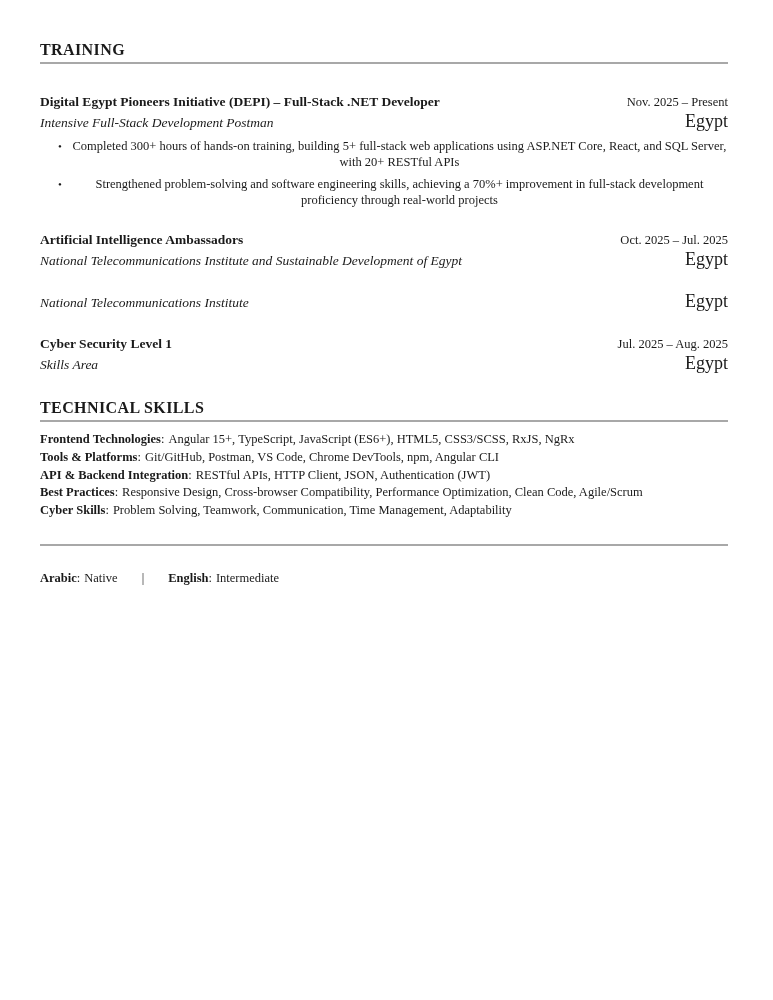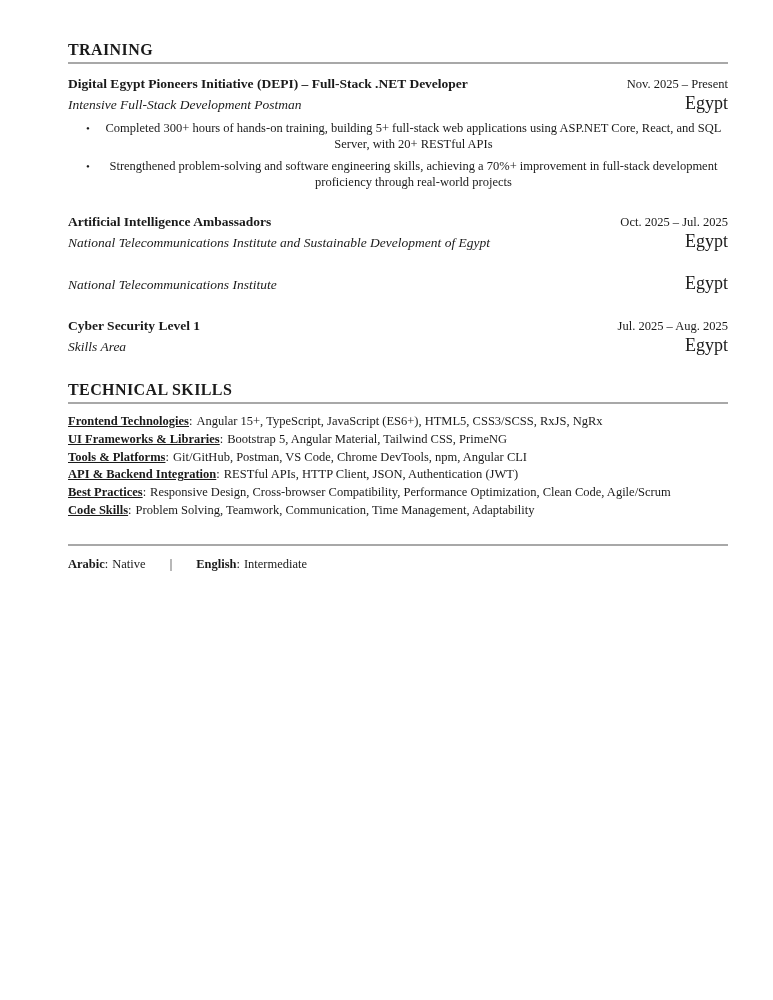--- a/index.html
+++ b/index.html
@@ -7,37 +7,37 @@
   body {
     width: 773px;
     height: 1000px;
     font-family: "Liberation Serif", "DejaVu Serif", serif;
     color: #1a1a1a;
     overflow: hidden;
   }
   .page {
     width: 773px;
     height: 1000px;
-    padding: 40px 45px 0 68px;
+    padding: 40px 45px 0 40px;
   }
   .section { margin-top: 24px; }
   .section:first-child { margin-top: 0; }
   .section-title {
     font-size: 16px;
     font-weight: 700;
     letter-spacing: 0.4px;
     line-height: 19px;
   }
   .rule {
     height: 2px;
     background: #a8a8a8;
     margin-top: 3px;
   }
   .entry { margin-top: 22px; }
-  .entry.first { margin-top: 10px; }
+  .entry.first { margin-top: 28px; }
   .row {
     display: flex;
     justify-content: space-between;
     align-items: baseline;
     line-height: 19px;
   }
   .entry-title { font-weight: 700; font-size: 13.5px; }
   .entry-date  { font-size: 12.5px; white-space: nowrap; padding-left: 12px; }
   .entry-subtitle { font-style: italic; font-size: 13.5px; }
   .entry-location { font-size: 18px; white-space: nowrap; padding-left: 12px; }
@@ -46,24 +46,24 @@
     display: flex;
     gap: 9px;
     font-size: 12.5px;
     line-height: 15.5px;
     margin-bottom: 7px;
   }
   .bullet-glyph { flex: 0 0 auto; font-size: 11px; line-height: 15.5px; }
   .bullet-text { flex: 1 1 auto; text-align: center; }
   .skill-lines { margin-top: 9px; }
   .skill-line { font-size: 12.5px; line-height: 17.8px; }
-  .skill-label { font-weight: 700; text-decoration: underline; }
+  .skill-label { font-weight: 700; }
   .skill-value { margin-left: 4px; }
   .lang-line {
-    margin-top: 10px;
+    margin-top: 24px;
     font-size: 12.5px;
     line-height: 17px;
     display: flex;
     align-items: baseline;
   }
   .lang-label { font-weight: 700; }
   .lang-value { margin-left: 4px; }
   .lang-sep { margin: 0 24px; }
 </style>
 </head>
@@ -127,33 +127,30 @@
   </section>
 
   <section class="section">
     <h2 class="section-title">TECHNICAL SKILLS</h2>
     <div class="rule"></div>
     <div class="skill-lines">
       <div class="skill-line">
         <span class="skill-label">Frontend Technologies</span><span>:</span><span class="skill-value">Angular 15+, TypeScript, JavaScript (ES6+), HTML5, CSS3/SCSS, RxJS, NgRx</span>
       </div>
       <div class="skill-line">
-        <span class="skill-label">UI Frameworks &amp; Libraries</span><span>:</span><span class="skill-value">Bootstrap 5, Angular Material, Tailwind CSS, PrimeNG</span>
-      </div>
-      <div class="skill-line">
         <span class="skill-label">Tools &amp; Platforms</span><span>:</span><span class="skill-value">Git/GitHub, Postman, VS Code, Chrome DevTools, npm, Angular CLI</span>
       </div>
       <div class="skill-line">
         <span class="skill-label">API &amp; Backend Integration</span><span>:</span><span class="skill-value">RESTful APIs, HTTP Client, JSON, Authentication (JWT)</span>
       </div>
       <div class="skill-line">
         <span class="skill-label">Best Practices</span><span>:</span><span class="skill-value">Responsive Design, Cross-browser Compatibility, Performance Optimization, Clean Code, Agile/Scrum</span>
       </div>
       <div class="skill-line">
-        <span class="skill-label">Code Skills</span><span>:</span><span class="skill-value">Problem Solving, Teamwork, Communication, Time Management, Adaptability</span>
+        <span class="skill-label">Cyber Skills</span><span>:</span><span class="skill-value">Problem Solving, Teamwork, Communication, Time Management, Adaptability</span>
       </div>
     </div>
   </section>
 
   <section class="section">
     <div class="rule"></div>
     <div class="lang-line">
       <span class="lang-label">Arabic</span>
         <span>:</span>
         <span class="lang-value">Native</span>

